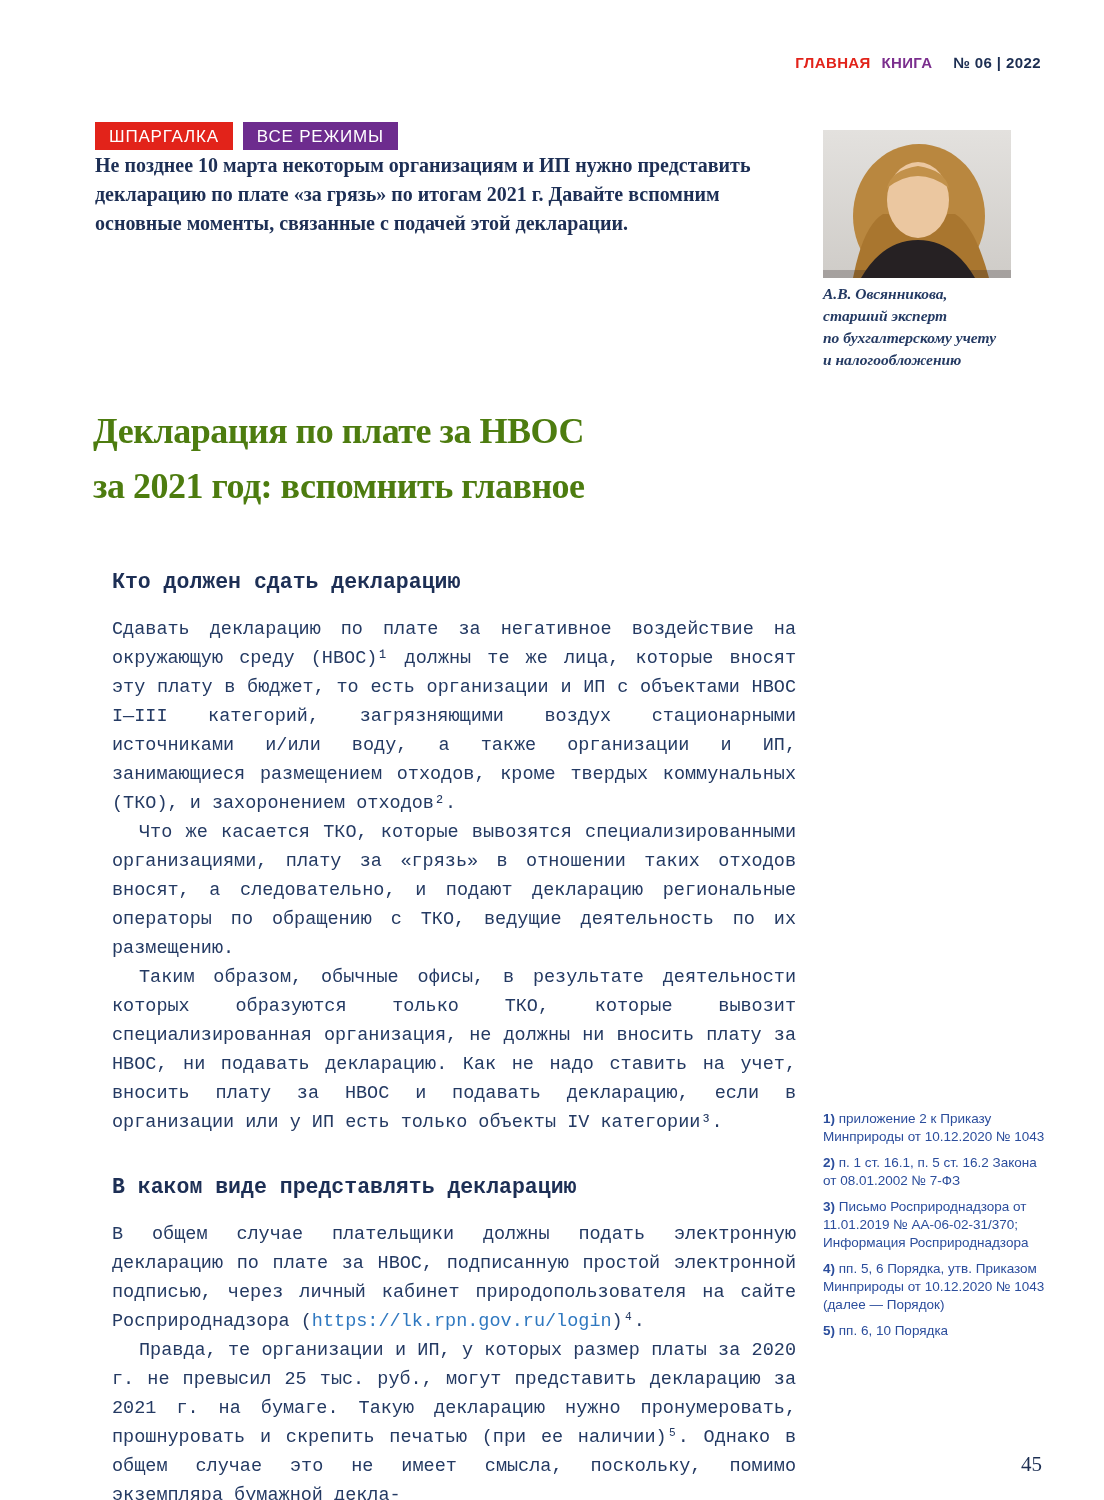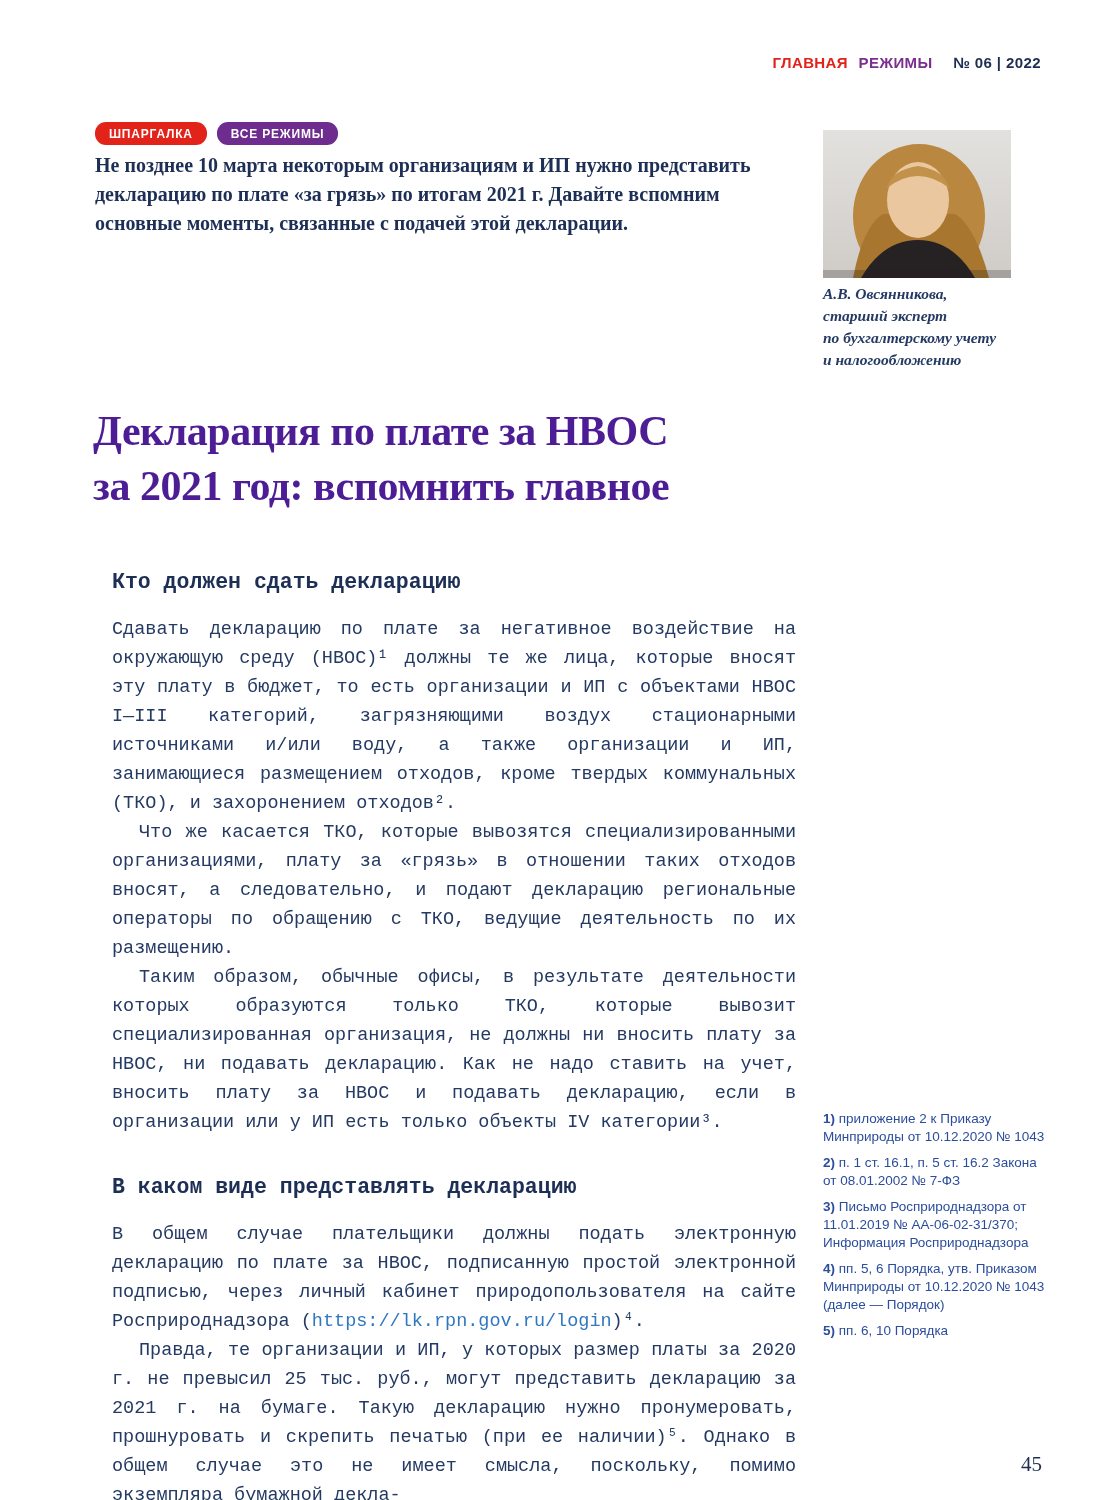--- a/index.html
+++ b/index.html
@@ -22,24 +22,23 @@
   .m-red{color:#e2231a;}
   .m-purple{color:#7b2f8e;margin-left:6px;}
   .m-issue{color:#1c2e52;margin-left:16px;}
   
   .badges{
     position:absolute;left:95px;top:122px;
     display:flex;gap:10px;
     font-family:"Liberation Sans", sans-serif;
   }
   .badge{
-    color:#fff;font-weight:bold;font-size:12px;
+    color:#fff;font-weight:normal;font-size:17px;
     letter-spacing:.8px;padding:6px 14px 5px;
     line-height:1;
-    border-radius:11px;
   }
   .badge-red{background:#e2231a;}
   .badge-purple{background:#6d2c8e;}
   
   .intro{
     position:absolute;left:95px;top:151px;width:676px;margin:0;
     font-weight:bold;font-size:20px;line-height:29px;color:#1d2f55;
   }
   
   .photo{
@@ -48,22 +47,22 @@
   }
   .photo svg{display:block;}
   .caption{
     position:absolute;left:823px;top:283px;width:215px;
     font-style:italic;font-size:15.5px;line-height:22px;
     color:#243a63;white-space:pre-line;font-weight:bold;
   }
   
   .title{
     position:absolute;left:93px;top:404px;margin:0;
-    font-weight:bold;font-size:42px;line-height:55px;
-    letter-spacing:-.5px;color:#4c1d95;white-space:pre-line;
+    font-weight:bold;font-size:36px;line-height:55px;
+    letter-spacing:-.5px;color:#4d7c0f;white-space:pre-line;
   }
   
   .article{position:absolute;left:112px;top:570px;width:684px;font-family:Liberation Mono, monospace;}
   .article h2{
     margin:0 0 21px;font-size:21.5px;font-weight:bold;color:#1d2f55;
   }
   .sec-2{margin-top:38px;}
   .article p{
     margin:0;font-size:18.5px;line-height:29px;text-align:justify;
   }
@@ -83,21 +82,21 @@
     font-size:21px;color:#1c2e52;
   }
 </style>
 </head>
 <body>
 
 <div class="page">
 
   <div class="masthead">
     <span class="m-red">ГЛАВНАЯ</span>
-    <span class="m-purple">РЕЖИМЫ</span>
+    <span class="m-purple">КНИГА</span>
     <span class="m-issue">№ 06 | 2022</span>
   </div>
 
   <div class="badges">
     <span class="badge badge-red">ШПАРГАЛКА</span>
     <span class="badge badge-purple">ВСЕ РЕЖИМЫ</span>
   </div>
 
   <p class="intro">Не позднее 10 марта некоторым организациям и ИП нужно представить декларацию по плате «за грязь» по итогам 2021 г. Давайте вспомним основные моменты, связанные с подачей этой декларации.</p>
 

